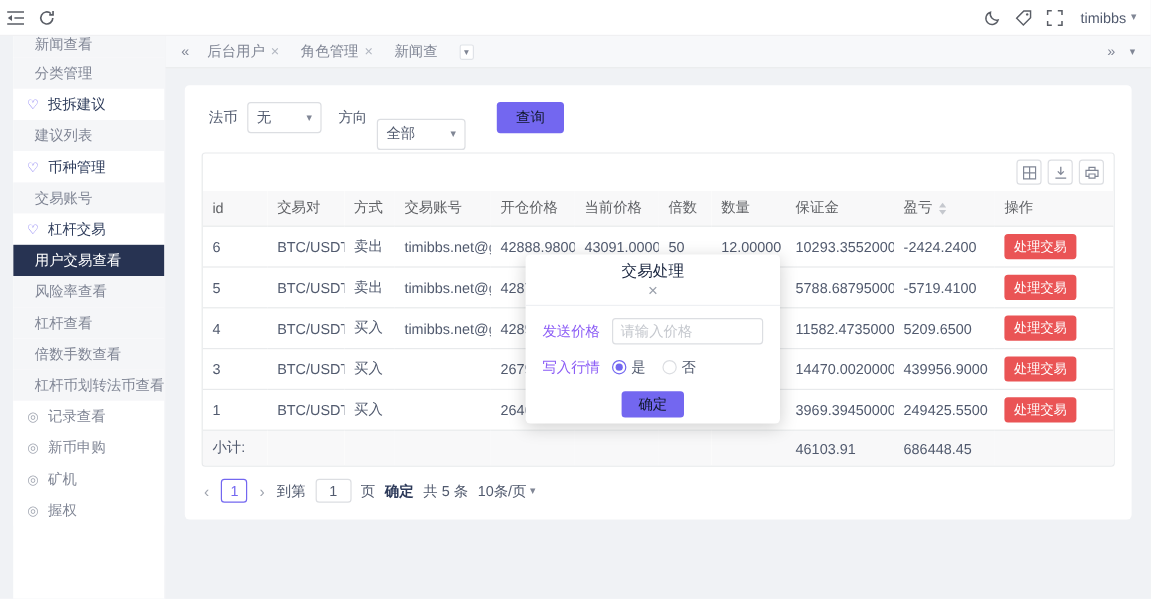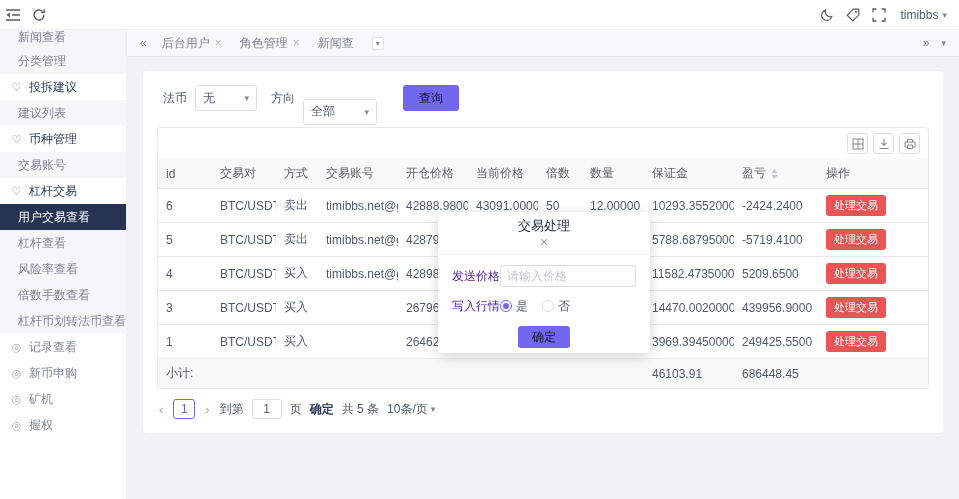--- a/index.html
+++ b/index.html
@@ -9,21 +9,21 @@
     font-size:12px; color:#515a6e; background:#f0f2f5; position:relative;
   }
   
   .topbar { height:30px; background:#fff; display:flex; align-items:center; border-bottom:1px solid #f0f0f2; }
   .logo { width:127px; padding-left:10px; font-size:13px; font-weight:bold; color:#17233d; flex:0 0 auto; }
   .tb-icon { width:26px; height:30px; display:flex; align-items:center; justify-content:center; cursor:pointer; }
   .tb-spacer { flex:1; }
   .tb-user { display:flex; align-items:center; gap:4px; padding:0 12px 0 8px; color:#515a6e; cursor:pointer; }
   .caret { font-size:9px; color:#808695; }
   
-  .body-row { display:flex; height:469px; }
+  .body-row { display:flex; height:469px;padding-left:11px; }
   .sidebar { width:127px; background:#fff; border-right:1px solid #eef0f3; overflow:hidden; flex:0 0 auto; }
   .main { flex:1; display:flex; flex-direction:column; background:#f0f2f5; min-width:0; }
   
   .mi { height:26px; display:flex; align-items:center; font-size:12px; color:#808695; cursor:pointer; white-space:nowrap; overflow:hidden; }
   .mi-child { background:#f5f6f8; padding-left:18px; }
   .mi-group { background:#fff; padding-left:10px; gap:6px; color:#2f3d5c; }
   .mi-group .mi-icon { color:var(--primary); font-size:11px; width:13px; text-align:center; }
   .mi-muted { color:#808695; }
   .mi-muted .mi-icon { color:#a3a8b3; }
   .mi-active { background:var(--sidebar_active); color:#fff; }
@@ -62,21 +62,21 @@
   .pg-input { width:30px; height:20px; border:1px solid #dcdee2; border-radius:3px; text-align:center; font-size:12px; color:#515a6e; font-family:inherit; }
   .pg-confirm { font-weight:bold; color:#2d3a5a; cursor:pointer; }
   .pg-size { display:flex; align-items:center; gap:3px; cursor:pointer; }
   
   .modal { position:absolute; left:438px; top:212px; width:212px; height:141px; background:#fff; border-radius:4px; box-shadow:0 3px 14px rgba(0,0,0,.18); z-index:50; }
   .modal-head { display:flex; align-items:center; justify-content:space-between; padding:5px 12px; border-bottom:1px solid #eef0f3;flex-direction:column; }
   .modal-title { font-size:13px; color:#17233d; font-weight:500; }
   .modal-close { color:#9aa0ab; cursor:pointer; font-size:14px; line-height:1; }
   .modal-body { padding:10px 14px 0; }
   .m-row { display:flex; align-items:center; margin-bottom:8px; font-size:12px; height:22px; }
-  .m-label { color:#4c1d95; flex:0 0 auto; }
+  .m-label { margin-right:10px; color:#8b5cf6; flex:0 0 auto; }
   .m-input { flex:1; height:22px; border:1px solid #dcdee2; border-radius:3px; padding:0 6px; font-size:12px; font-family:inherit; min-width:0; }
   .m-input::placeholder { color:#c5c8ce; }
   .radio { display:flex; align-items:center; gap:4px; margin-right:14px; cursor:pointer; }
   .rdot { width:12px; height:12px; border:1px solid #dcdee2; border-radius:50%; position:relative; background:#fff; flex:0 0 auto; }
   .radio.checked .rdot { border-color:var(--primary); }
   .radio.checked .rdot::after { content:""; position:absolute; left:2px; top:2px; right:2px; bottom:2px; border-radius:50%; background:var(--primary); }
   .modal-foot { position:absolute; left:0; right:0; bottom:5px; text-align:center; }
   .btn-primary.small { height:22px; padding:0 14px; margin-left:0; }
 </style>
 </head>
@@ -143,24 +143,24 @@
           <span class="mi-label">交易账号</span>
         </div>
         <div class="mi mi-group">
           <span class="mi-icon">♡</span>
           <span class="mi-label">杠杆交易</span>
         </div>
         <div class="mi mi-child mi-active">
           <span class="mi-label">用户交易查看</span>
         </div>
         <div class="mi mi-child">
+          <span class="mi-label">风险率查看</span>
+        </div>
+        <div class="mi mi-child">
           <span class="mi-label">杠杆查看</span>
-        </div>
-        <div class="mi mi-child">
-          <span class="mi-label">风险率查看</span>
         </div>
         <div class="mi mi-child">
           <span class="mi-label">倍数手数查看</span>
         </div>
         <div class="mi mi-child">
           <span class="mi-label">杠杆币划转法币查看</span>
         </div>
         <div class="mi mi-group mi-muted">
           <span class="mi-icon">◎</span>
           <span class="mi-label">记录查看</span>

